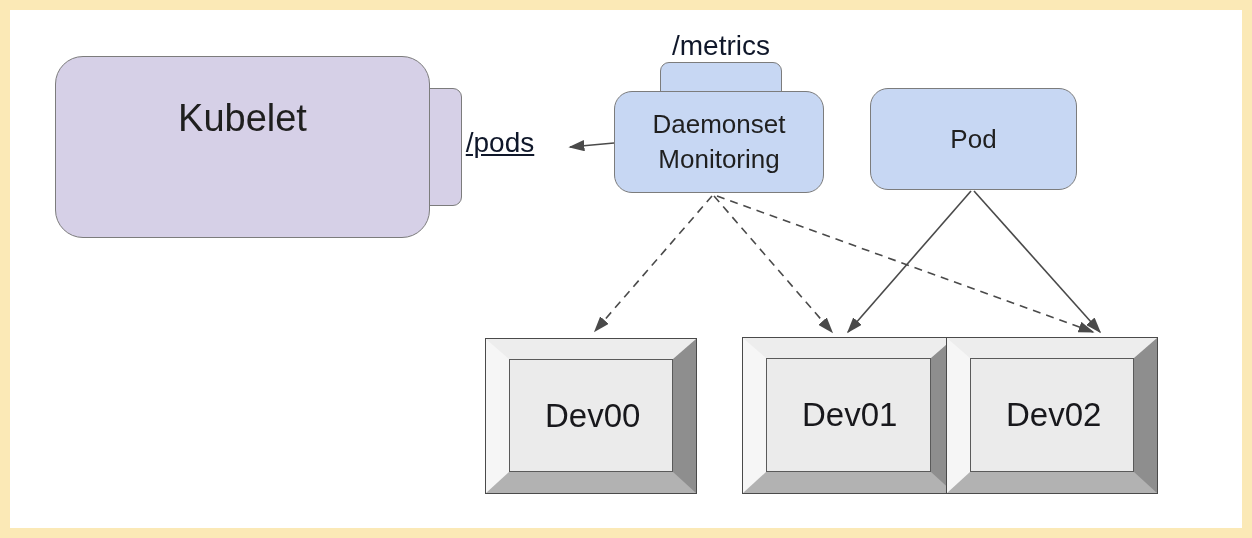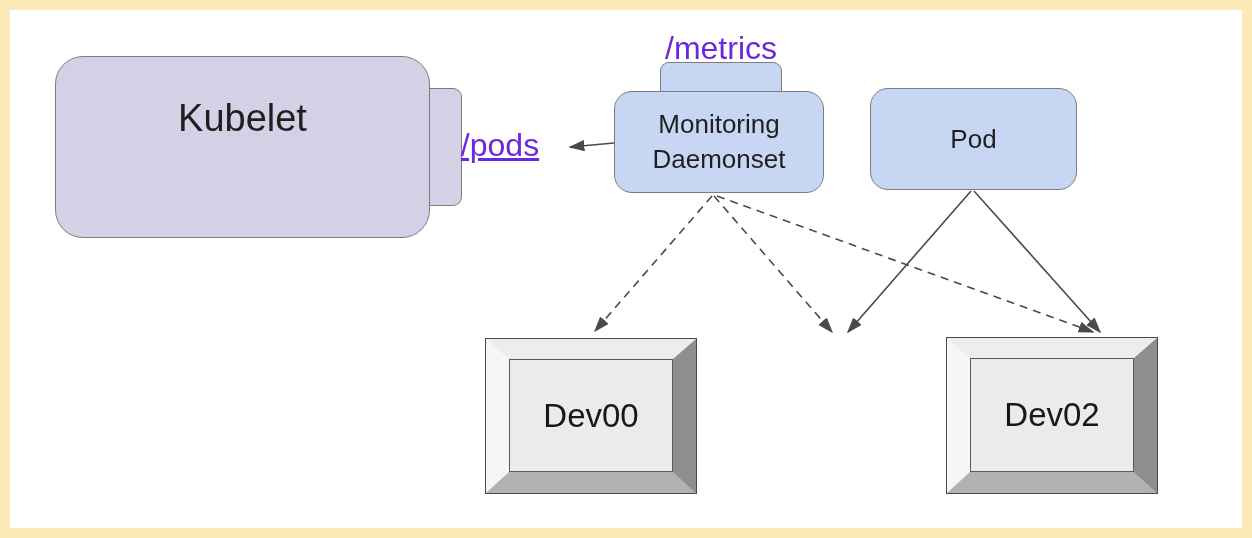--- a/index.html
+++ b/index.html
@@ -39,39 +39,39 @@
   }
   .node-blue {
     background:#c7d7f3; border:1.5px solid #7c7c7c; border-radius:18px;
     display:flex; flex-direction:column; align-items:center; justify-content:center;
     font-size:26px; line-height:35px; color:#1f1f1f; text-align:center;
   }
   .daemonset { left:604px; top:81px; width:210px; height:102px; }
   .workload  { left:860px; top:78px; width:207px; height:102px; }
 
   .floating-label {
-    position:absolute; font-size:32px; color:#6d28d9; text-align:center;
+    position:absolute; font-size:28px; color:#0f172a; text-align:center;
   }
   .metrics-label { left:650px; top:20px; width:122px; }
   .pods-label    { left:448px; top:117px; width:84px;text-decoration:underline; }
 
   
   .devkey {
     position:absolute; border:1px solid #4a4a4a; background:#eeeeee;
   }
   .bevel {
     width:100%; height:100%; box-sizing:border-box;
     border-style:solid; border-width:20px 23px 21px 23px;
     border-color:#ededed #8e8e8e #b2b2b2 #f6f6f6;
   }
   .face {
     width:100%; height:100%; box-sizing:border-box;
     background:#ebebeb; border:1px solid #5a5a5a;
-    display:flex; align-items:center; justify-content:center;
-    font-size:33px; color:#18181c;
+    display:flex; align-items:center; justify-content:flex-start;
+    font-size:33px; color:#18181c;padding-left:35px;
   }
   .dev0 { left:475px; top:328px; width:210px; height:154px; }
   .dev1 { left:732px; top:327px; width:211px; height:155px; }
   .dev2 { left:936px; top:327px; width:210px; height:155px; }
 
   svg.edges {
     position:absolute; left:0; top:0; width:1232px; height:518px;
     pointer-events:none;
   }
   .edge-solid  { stroke:#4a4a4a; stroke-width:1.6; fill:none; }
@@ -85,34 +85,41 @@
 
     <div class="shape kubelet-back"></div>
     <div class="shape kubelet-main">
       <span>Kubelet</span>
     </div>
 
     <div class="shape metrics-tab"></div>
     <div class="floating-label metrics-label">/metrics</div>
 
     <div class="shape node-blue daemonset">
+      <span>Daemonset</span>
       <span>Monitoring</span>
-      <span>Daemonset</span>
     </div>
 
     <div class="shape node-blue workload">
       <span>Pod</span>
     </div>
 
     <div class="floating-label pods-label">/pods</div>
 
     <div class="devkey dev0">
       <div class="bevel">
         <div class="face">
           <span>Dev00</span>
+        </div>
+      </div>
+    </div>
+    <div class="devkey dev1">
+      <div class="bevel">
+        <div class="face">
+          <span>Dev01</span>
         </div>
       </div>
     </div>
     <div class="devkey dev2">
       <div class="bevel">
         <div class="face">
           <span>Dev02</span>
         </div>
       </div>
     </div>

